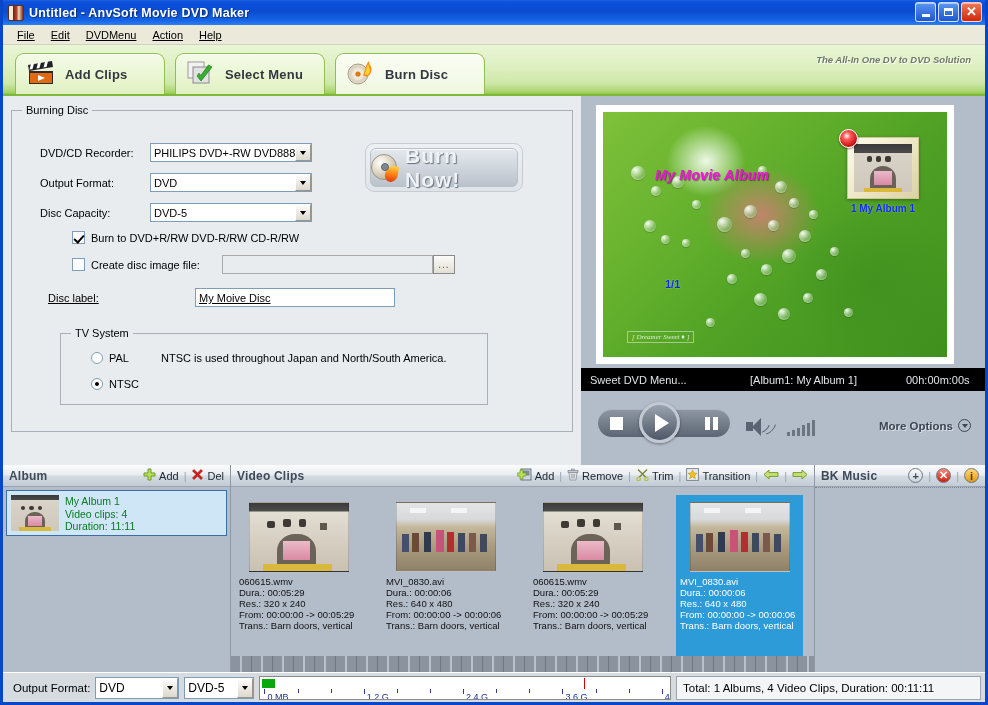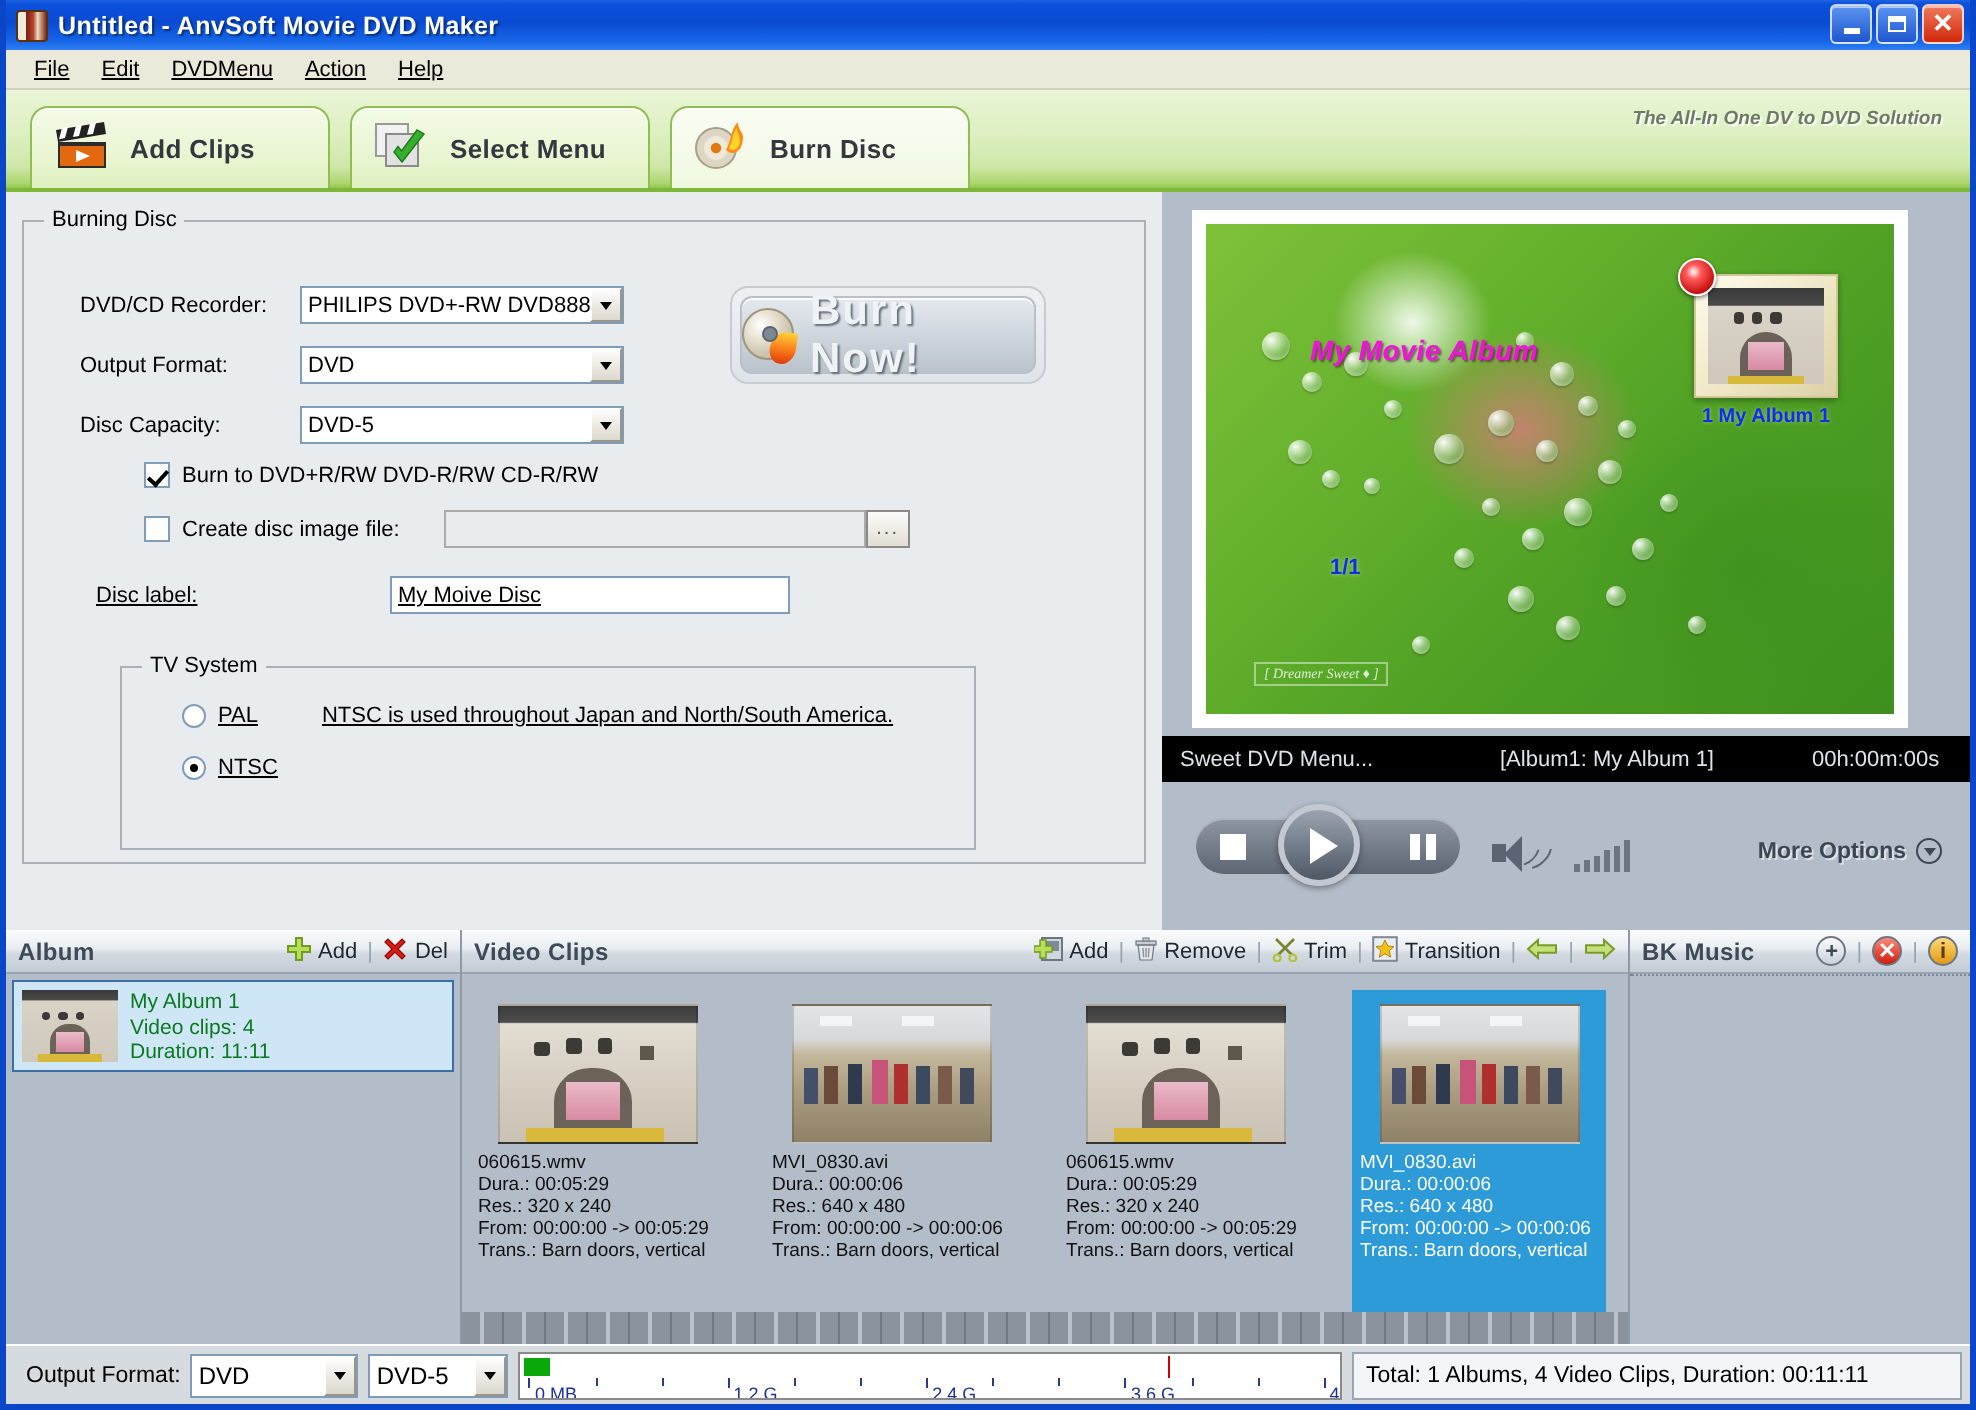--- a/index.html
+++ b/index.html
@@ -185,21 +185,21 @@
     position:absolute;left:10px;top:10px;border:1px solid #5d6670;
   }
   .disc-icon .flame {
     position:absolute; left:14px; top:13px; width:13px; height:16px;
     background:linear-gradient(180deg,#ffd23a 0%,#ff8a1e 45%,#e03b08 100%);
     border-radius:60% 10% 55% 45%;
     transform:rotate(8deg);
   }
 
   
-  #tv-system { position:absolute; left:48px; top:222px; width:428px; height:92px;text-decoration:underline; }
+  #tv-system { position:absolute; left:48px; top:222px; width:428px; height:72px; }
 
   
   #preview-box {
     position:absolute; left:15px; top:9px; width:358px; height:259px;
     background:#ffffff; padding:7px;
   }
   #preview-img {
     width:100%; height:100%; position:relative; overflow:hidden;
     background:
       radial-gradient(ellipse 95px 80px at 46% 42%, rgba(226,120,130,.75) 0%, rgba(226,120,130,0) 62%),

